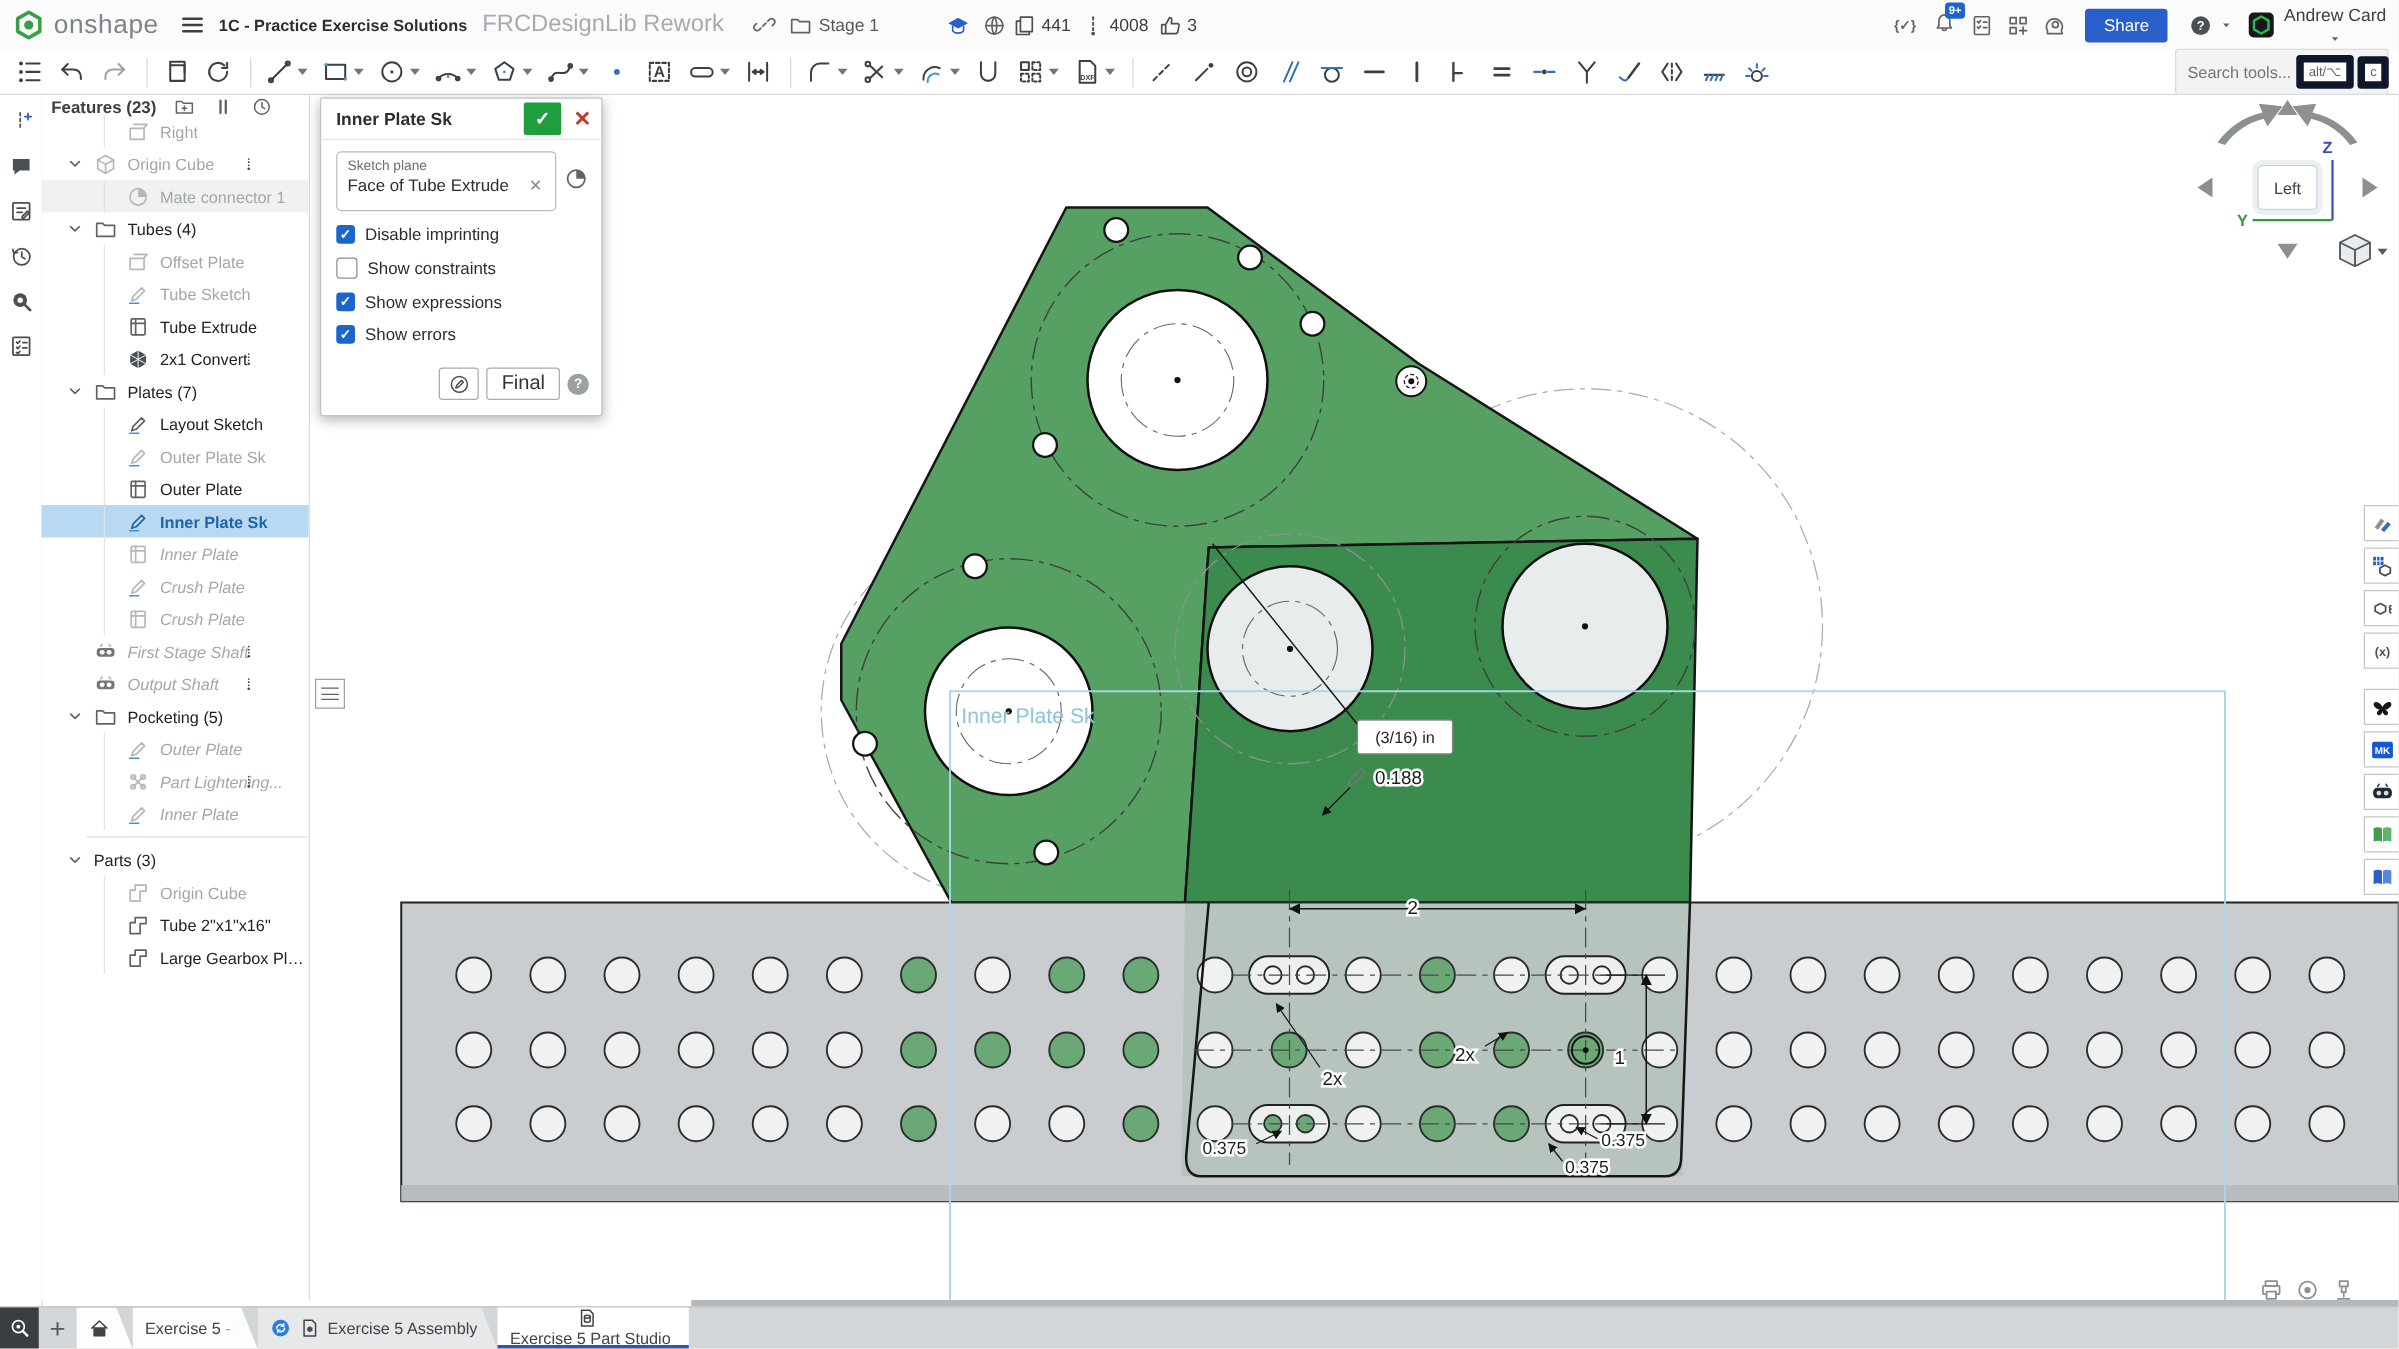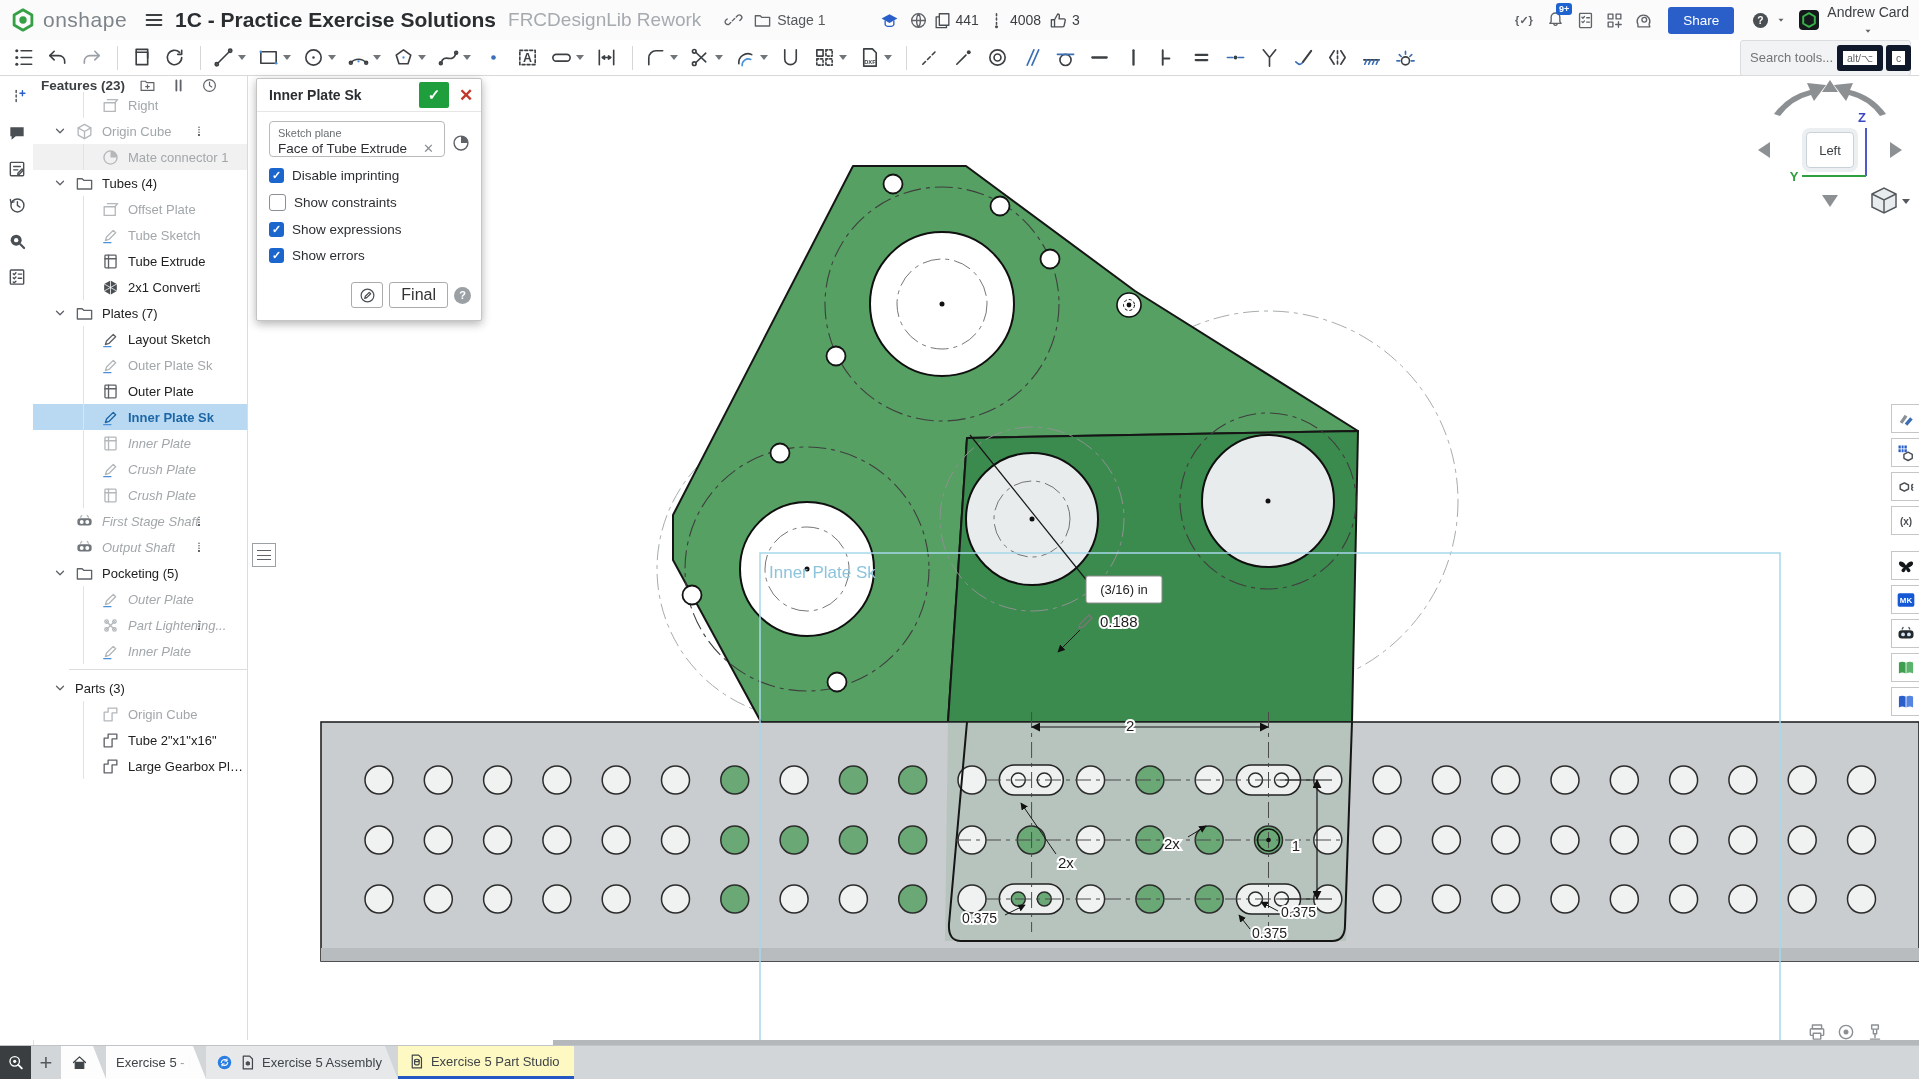--- a/index.html
+++ b/index.html
@@ -8,21 +8,21 @@
   .abs{position:absolute;}
   .i{display:inline-flex;align-items:center;justify-content:center;}
   .i svg{width:100%;height:100%;}
 
   
   .topbar{position:absolute;left:0;top:0;right:0;height:40px;background:#fbfbfb;
           border-bottom:1px solid #e3e3e3;display:flex;align-items:center;z-index:9;padding:0 10px;}
   .logo{width:26px;height:26px;margin-right:7px;}
   .wordmark{font-size:21px;color:#7d848a;letter-spacing:.5px;margin-right:16px;}
   .hamb{width:22px;height:22px;color:#3c4043;margin-right:10px;cursor:pointer;}
-  .doctitle{font-size:21px;font-weight:bold;color:#2b2e31;margin-right:12px;white-space:nowrap;}
+  .doctitle{font-size:13px;font-weight:bold;color:#2b2e31;margin-right:12px;white-space:nowrap;}
   .docsub{font-size:19px;color:#a6abb0;margin-right:18px;white-space:nowrap;}
   .tb-ic{width:19px;height:19px;color:#5f6368;margin:0 5px;}
   .tb-stat{display:flex;align-items:center;font-size:14px;color:#3c4043;margin-right:8px;}
   .tb-stat .i{width:19px;height:19px;color:#4a4f54;margin-right:4px;}
   .stage{font-size:14px;color:#55595e;margin-right:20px;}
   .right-cluster{margin-left:auto;display:flex;align-items:center;}
   .bellwrap{position:relative;}
   .badge{position:absolute;top:-6px;right:-7px;background:#1f63d0;color:#fff;font-size:9px;
          font-weight:bold;padding:1px 3px;border-radius:3px;line-height:1.2;}
   .share-btn{background:#2a5fc9;color:#fff;font-size:13.5px;padding:6px 15px;border-radius:3px;
@@ -84,21 +84,21 @@
   .dialog{position:absolute;left:256px;top:78px;width:224px;background:#fff;z-index:12;
           border:1px solid #c4c4c4;box-shadow:0 3px 10px rgba(0,0,0,.3);border-radius:2px;}
   .dlg-head{display:flex;align-items:center;height:32px;padding:0 0 0 12px;border-bottom:1px solid #e6e6e6;}
   .dlg-title{font-size:14px;font-weight:bold;color:#2b2e31;flex:1;}
   .dlg-ok{width:30px;height:26px;background:#1f9e3d;color:#fff;display:flex;align-items:center;
           justify-content:center;font-weight:bold;font-size:15px;cursor:pointer;border-radius:2px;margin-right:6px;}
   .dlg-x{width:22px;height:26px;color:#c0392b;font-weight:bold;font-size:17px;display:flex;
          align-items:center;justify-content:center;cursor:pointer;margin-right:4px;}
   .dlg-body{padding:9px 10px 4px 12px;}
   .planerow{display:flex;align-items:flex-start;gap:6px;}
-  .planebox{flex:1;border:1px solid #b9b9b9;border-radius:4px;padding:5px 8px 0 8px;}
+  .planebox{flex:1;border:1px solid #b9b9b9;border-radius:4px;padding:5px 8px 12px 8px;}
   .planelabel{font-size:11px;color:#6a6f73;margin-bottom:2px;}
   .planeval{display:flex;align-items:center;font-size:13.5px;color:#2b2e31;}
   .planeval .clr{margin-left:auto;color:#8a8f94;font-size:13px;cursor:pointer;padding:0 2px;}
   .moonic{width:20px;height:20px;color:#5f6368;margin-top:12px;flex:none;}
   .cbrow{display:flex;align-items:center;margin:11px 0;cursor:pointer;}
   .cbox{width:15px;height:15px;border-radius:3px;margin-right:8px;flex:none;display:flex;
         align-items:center;justify-content:center;}
   .cbox.on{background:#1a66cc;color:#fff;font-size:11px;font-weight:bold;}
   .cbox.off{background:#fff;border:1.5px solid #8a8f94;}
   .cblabel{font-size:13.5px;color:#2b2e31;}
@@ -131,21 +131,21 @@
              border-top:1px solid #c0c4c6;display:flex;align-items:stretch;z-index:8;}
   .bb-eye{width:31px;background:#3a3e41;display:flex;align-items:center;justify-content:center;cursor:pointer;}
   .bb-eye .i{width:19px;height:19px;color:#fff;}
   .bb-plus{width:30px;display:flex;align-items:center;justify-content:center;font-size:22px;
            color:#55595d;cursor:pointer;}
   .tab{display:flex;align-items:center;font-size:13px;color:#3f4448;padding:0 16px 0 10px;
        position:relative;cursor:pointer;background:#fdfdfd;
        clip-path:polygon(0 0,calc(100% - 13px) 0,100% 100%,0 100%);}
   .tab.home{padding:0 18px 0 10px;}
   .tab.gray{background:#e6e8ea;}
-  .tab.active{background:#fef9c3;clip-path:none;border-bottom:3px solid #2456c4;padding-right:14px;}
+  .tab.active{background:#ffffff;clip-path:none;border-bottom:3px solid #2456c4;padding-right:14px;flex-direction:column;}
   .tab .i{width:17px;height:17px;margin-right:6px;flex:none;}
   .tab .tlbl{white-space:nowrap;overflow:hidden;max-width:150px;}
   .tab.clip .tlbl{max-width:74px;-webkit-mask-image:linear-gradient(90deg,#000 80%,transparent);
                   mask-image:linear-gradient(90deg,#000 80%,transparent);}
 
   
   .cornerics{position:absolute;right:34px;top:1022px;display:flex;gap:9px;z-index:4;}
   .cornerics .i{width:20px;height:20px;color:#8b9094;}
 
   

